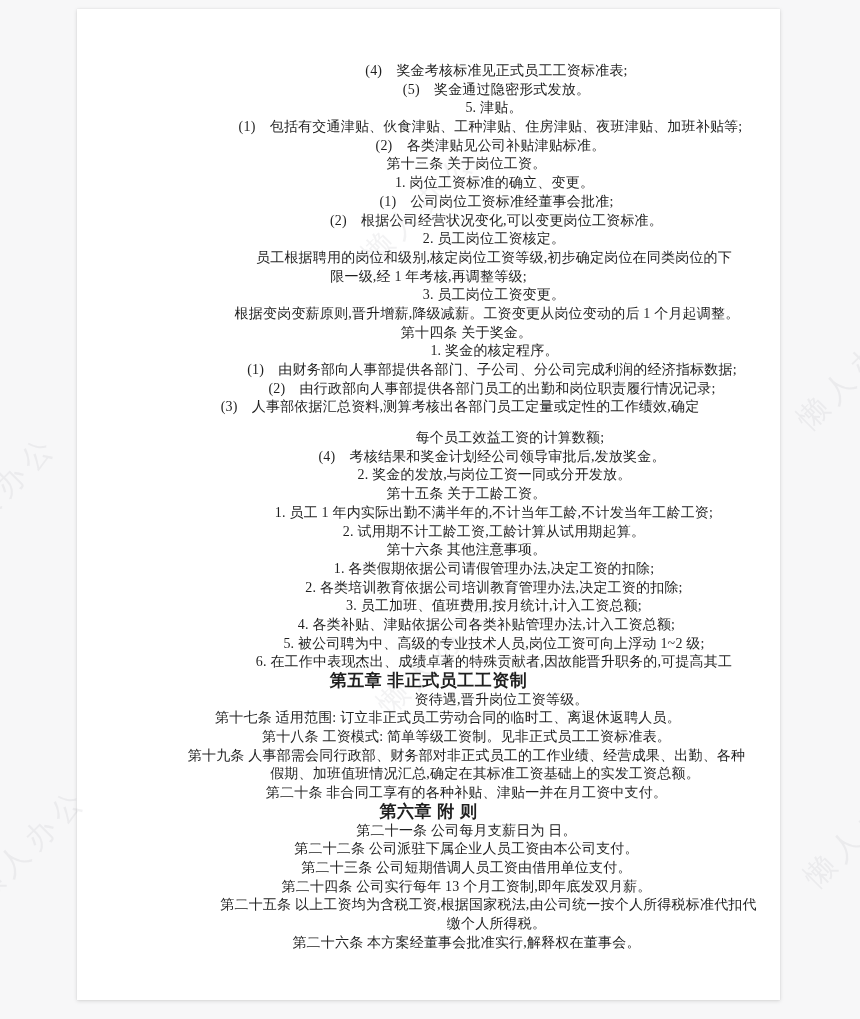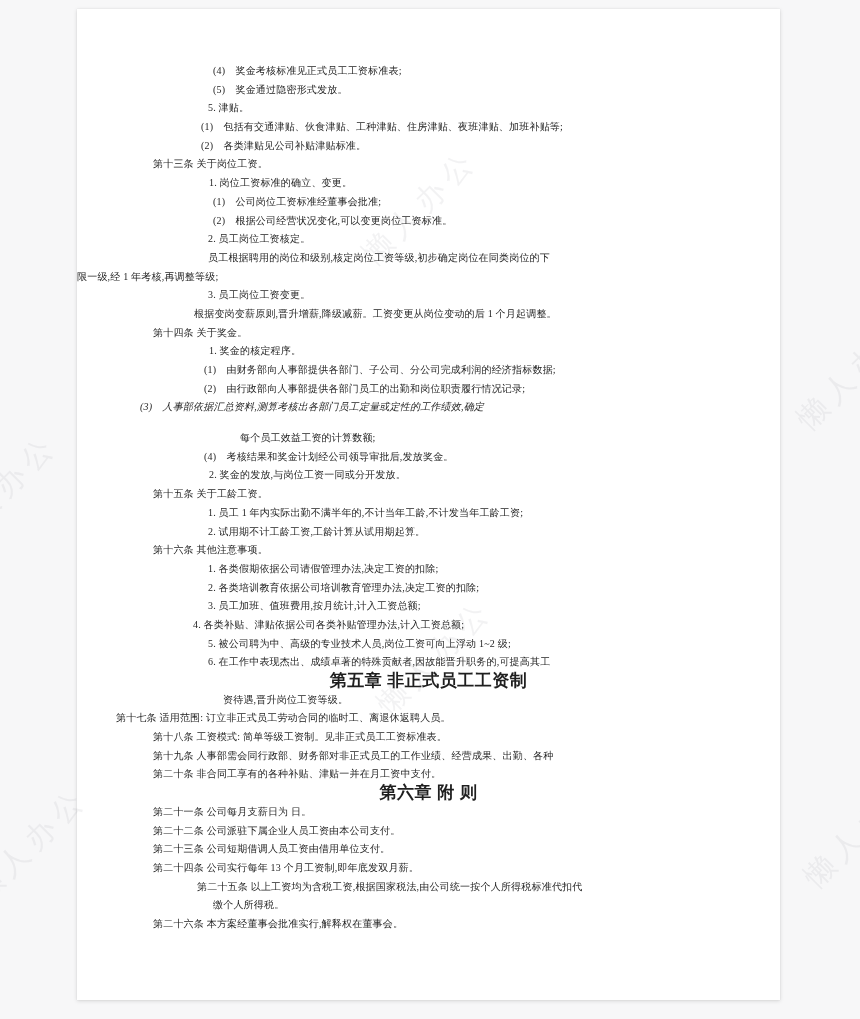--- a/index.html
+++ b/index.html
@@ -27,24 +27,25 @@
   }
   #text-flow {
     position: absolute;
     left: 0;
     top: 53px;
     width: 703px;
   }
   .doc-line {
     height: 18.7px;
     line-height: 18.7px;
-    font-size: 10px;
+    font-size: 14px;
     letter-spacing: 0.2px;
     color: #1f1f1f;
     white-space: pre;
+    text-align: center;
   }
   .doc-line.center {
     text-align: center;
     padding-left: 0 !important;
   }
   .doc-line.bold {
     font-weight: 700;
     font-size: 17px;
     font-family: "Liberation Sans", "DejaVu Sans", sans-serif;
     letter-spacing: 0.5px;
@@ -79,39 +80,40 @@
         <div class="doc-line" style="padding-left: 136px;">(2)　根据公司经营状况变化,可以变更岗位工资标准。</div>
         <div class="doc-line" style="padding-left: 131px;">2. 员工岗位工资核定。</div>
         <div class="doc-line" style="padding-left: 131px;">员工根据聘用的岗位和级别,核定岗位工资等级,初步确定岗位在同类岗位的下</div>
         <div class="doc-line" style="">限一级,经 1 年考核,再调整等级;</div>
         <div class="doc-line" style="padding-left: 131px;">3. 员工岗位工资变更。</div>
         <div class="doc-line" style="padding-left: 117px;">根据变岗变薪原则,晋升增薪,降级减薪。工资变更从岗位变动的后 1 个月起调整。</div>
         <div class="doc-line" style="padding-left: 76px;">第十四条 关于奖金。</div>
         <div class="doc-line" style="padding-left: 132px;">1. 奖金的核定程序。</div>
         <div class="doc-line" style="padding-left: 127px;">(1)　由财务部向人事部提供各部门、子公司、分公司完成利润的经济指标数据;</div>
         <div class="doc-line" style="padding-left: 127px;">(2)　由行政部向人事部提供各部门员工的出勤和岗位职责履行情况记录;</div>
-        <div class="doc-line" style="padding-left: 63px; font-style: italic;">(3)　人事部依据汇总资料,测算考核出各部门员工定量或定性的工作绩效,确定</div>
+        <div class="doc-line" style="padding-left: 63px;">(3)　人事部依据汇总资料,测算考核出各部门员工定量或定性的工作绩效,确定</div>
         <div class="doc-line" style="padding-left: 163px; margin-top: 12px;">每个员工效益工资的计算数额;</div>
         <div class="doc-line" style="padding-left: 127px;">(4)　考核结果和奖金计划经公司领导审批后,发放奖金。</div>
         <div class="doc-line" style="padding-left: 132px;">2. 奖金的发放,与岗位工资一同或分开发放。</div>
         <div class="doc-line" style="padding-left: 76px;">第十五条 关于工龄工资。</div>
         <div class="doc-line" style="padding-left: 131px;">1. 员工 1 年内实际出勤不满半年的,不计当年工龄,不计发当年工龄工资;</div>
         <div class="doc-line" style="padding-left: 131px;">2. 试用期不计工龄工资,工龄计算从试用期起算。</div>
         <div class="doc-line" style="padding-left: 76px;">第十六条 其他注意事项。</div>
         <div class="doc-line" style="padding-left: 131px;">1. 各类假期依据公司请假管理办法,决定工资的扣除;</div>
         <div class="doc-line" style="padding-left: 131px;">2. 各类培训教育依据公司培训教育管理办法,决定工资的扣除;</div>
         <div class="doc-line" style="padding-left: 131px;">3. 员工加班、值班费用,按月统计,计入工资总额;</div>
         <div class="doc-line" style="padding-left: 116px;">4. 各类补贴、津贴依据公司各类补贴管理办法,计入工资总额;</div>
         <div class="doc-line" style="padding-left: 131px;">5. 被公司聘为中、高级的专业技术人员,岗位工资可向上浮动 1~2 级;</div>
         <div class="doc-line" style="padding-left: 131px;">6. 在工作中表现杰出、成绩卓著的特殊贡献者,因故能晋升职务的,可提高其工</div>
         <div class="doc-line center bold">第五章 非正式员工工资制</div>
         <div class="doc-line" style="padding-left: 146px;">资待遇,晋升岗位工资等级。</div>
         <div class="doc-line" style="padding-left: 39px;">第十七条 适用范围: 订立非正式员工劳动合同的临时工、离退休返聘人员。</div>
         <div class="doc-line" style="padding-left: 76px;">第十八条 工资模式: 简单等级工资制。见非正式员工工资标准表。</div>
         <div class="doc-line" style="padding-left: 76px;">第十九条 人事部需会同行政部、财务部对非正式员工的工作业绩、经营成果、出勤、各种</div>
+        <div class="doc-line" style="padding-left: 113px;">假期、加班值班情况汇总,确定在其标准工资基础上的实发工资总额。</div>
         <div class="doc-line" style="padding-left: 76px;">第二十条 非合同工享有的各种补贴、津贴一并在月工资中支付。</div>
         <div class="doc-line center bold">第六章 附 则</div>
         <div class="doc-line" style="padding-left: 76px;">第二十一条 公司每月支薪日为 日。</div>
         <div class="doc-line" style="padding-left: 76px;">第二十二条 公司派驻下属企业人员工资由本公司支付。</div>
         <div class="doc-line" style="padding-left: 76px;">第二十三条 公司短期借调人员工资由借用单位支付。</div>
         <div class="doc-line" style="padding-left: 76px;">第二十四条 公司实行每年 13 个月工资制,即年底发双月薪。</div>
         <div class="doc-line" style="padding-left: 76px; margin-left: 44px;">第二十五条 以上工资均为含税工资,根据国家税法,由公司统一按个人所得税标准代扣代</div>
         <div class="doc-line" style="padding-left: 136px;">缴个人所得税。</div>
         <div class="doc-line" style="padding-left: 76px;">第二十六条 本方案经董事会批准实行,解释权在董事会。</div>
       </div>

